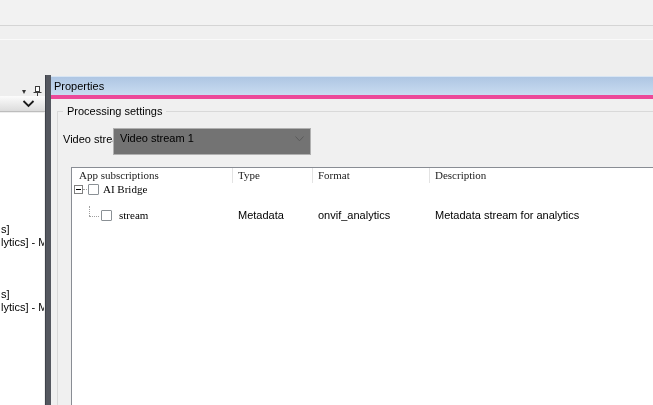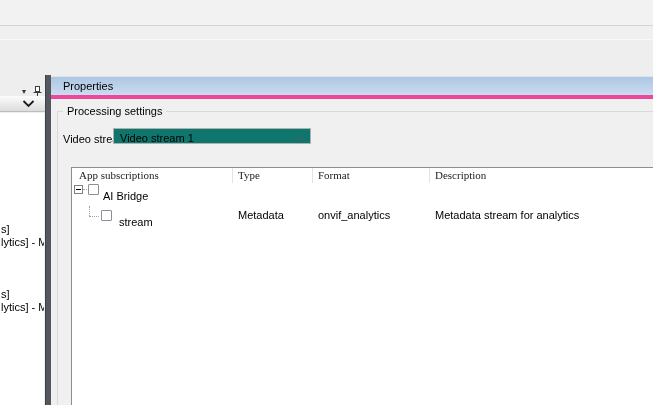--- a/index.html
+++ b/index.html
@@ -28,52 +28,52 @@
   .trunc-item { position:absolute; left:1px; line-height:13px; white-space:nowrap; }
   .trunc-item div { height:13px; }
 
   
   .splitter { position:absolute; left:45px; top:75px; width:6px; bottom:0;
     background:#54575f; border-left:1px solid #3e424a; box-sizing:border-box;
     cursor:ew-resize; }
 
   
   .props-panel { position:absolute; left:51px; top:76px; right:0; bottom:0; }
-  .props-title { height:18px; line-height:18px; padding-left:12px;
+  .props-title { height:18px; line-height:18px; padding-left:3px;
     background:linear-gradient(#aec6e3,#c9dcf1);
     border-top:1px solid #d8e5f3; color:#000; }
   .props-body { position:absolute; left:0; top:19px; right:0; bottom:0;
     background:#f0f0f0; border-top:4px solid #ec4899; overflow:hidden; }
 
   .groupbox { position:absolute; left:6px; top:12px; width:640px; height:420px;
     border:1px solid #d9d9d9; }
   .gb-label { position:absolute; top:-7px; left:5px; background:#f0f0f0;
     padding:0 4px; line-height:13px; }
 
   .vs-label { position:absolute; left:5px; top:21px; }
-  .combo { position:absolute; left:55px; top:16px; width:198px; height:16px;
-    border:1px solid #b0b0b0; background:#0f766e; box-sizing:border-box;
+  .combo { position:absolute; left:55px; top:16px; width:198px; height:27px;
+    border:1px solid #b0b0b0; background:#737373; box-sizing:border-box;
     line-height:19px; padding-left:6px; cursor:default; }
   .combo-chevron { position:absolute; right:6px; top:7px; }
 
   .subs-table { position:absolute; left:13px; top:55px; width:700px; height:360px;
     background:#ffffff; border:1px solid #898d94; box-sizing:border-box; }
   .tbl-header { display:grid; grid-template-columns:161px 80px 117px 1fr;
     height:15px; }
   .th { box-sizing:border-box; border-right:1px solid #e3e3e3;
     line-height:15px; padding-left:5px; color:#222; overflow:hidden;
     white-space:nowrap; cursor:default;font-family:Liberation Serif, serif; }
   .th:first-child { padding-left:7px; }
   .th:last-child { border-right:none; }
   .t-row { display:grid; grid-template-columns:161px 80px 117px 1fr;
     height:13px; line-height:13px; position:relative; }
   .cell { box-sizing:border-box; padding-left:5px; white-space:nowrap;
     overflow:visible; }
   .tree-cell { position:relative; padding:0; overflow:visible; }
-  .tree-label { position:absolute; top:7px; white-space:nowrap; }
+  .tree-label { position:absolute; top:0; white-space:nowrap;font-family:Liberation Serif, serif; }
 
   .expander { position:absolute; width:9px; height:9px; top:2px;
     border:1px solid #7f7f7f; background:#fff; box-sizing:border-box; cursor:pointer; }
   .expander::before { content:""; position:absolute; left:1px; right:1px; top:3px;
     border-top:1px solid #000; }
   .cbx { position:absolute; width:11px; height:11px; top:1px;
     border:1px solid #8a9095; border-radius:1px; background:#fff;
     box-sizing:border-box; cursor:pointer; }
   .dot-v { position:absolute; width:0; border-left:1px dotted #a0a0a0; }
   .dot-h { position:absolute; height:0; border-top:1px dotted #a0a0a0; }

